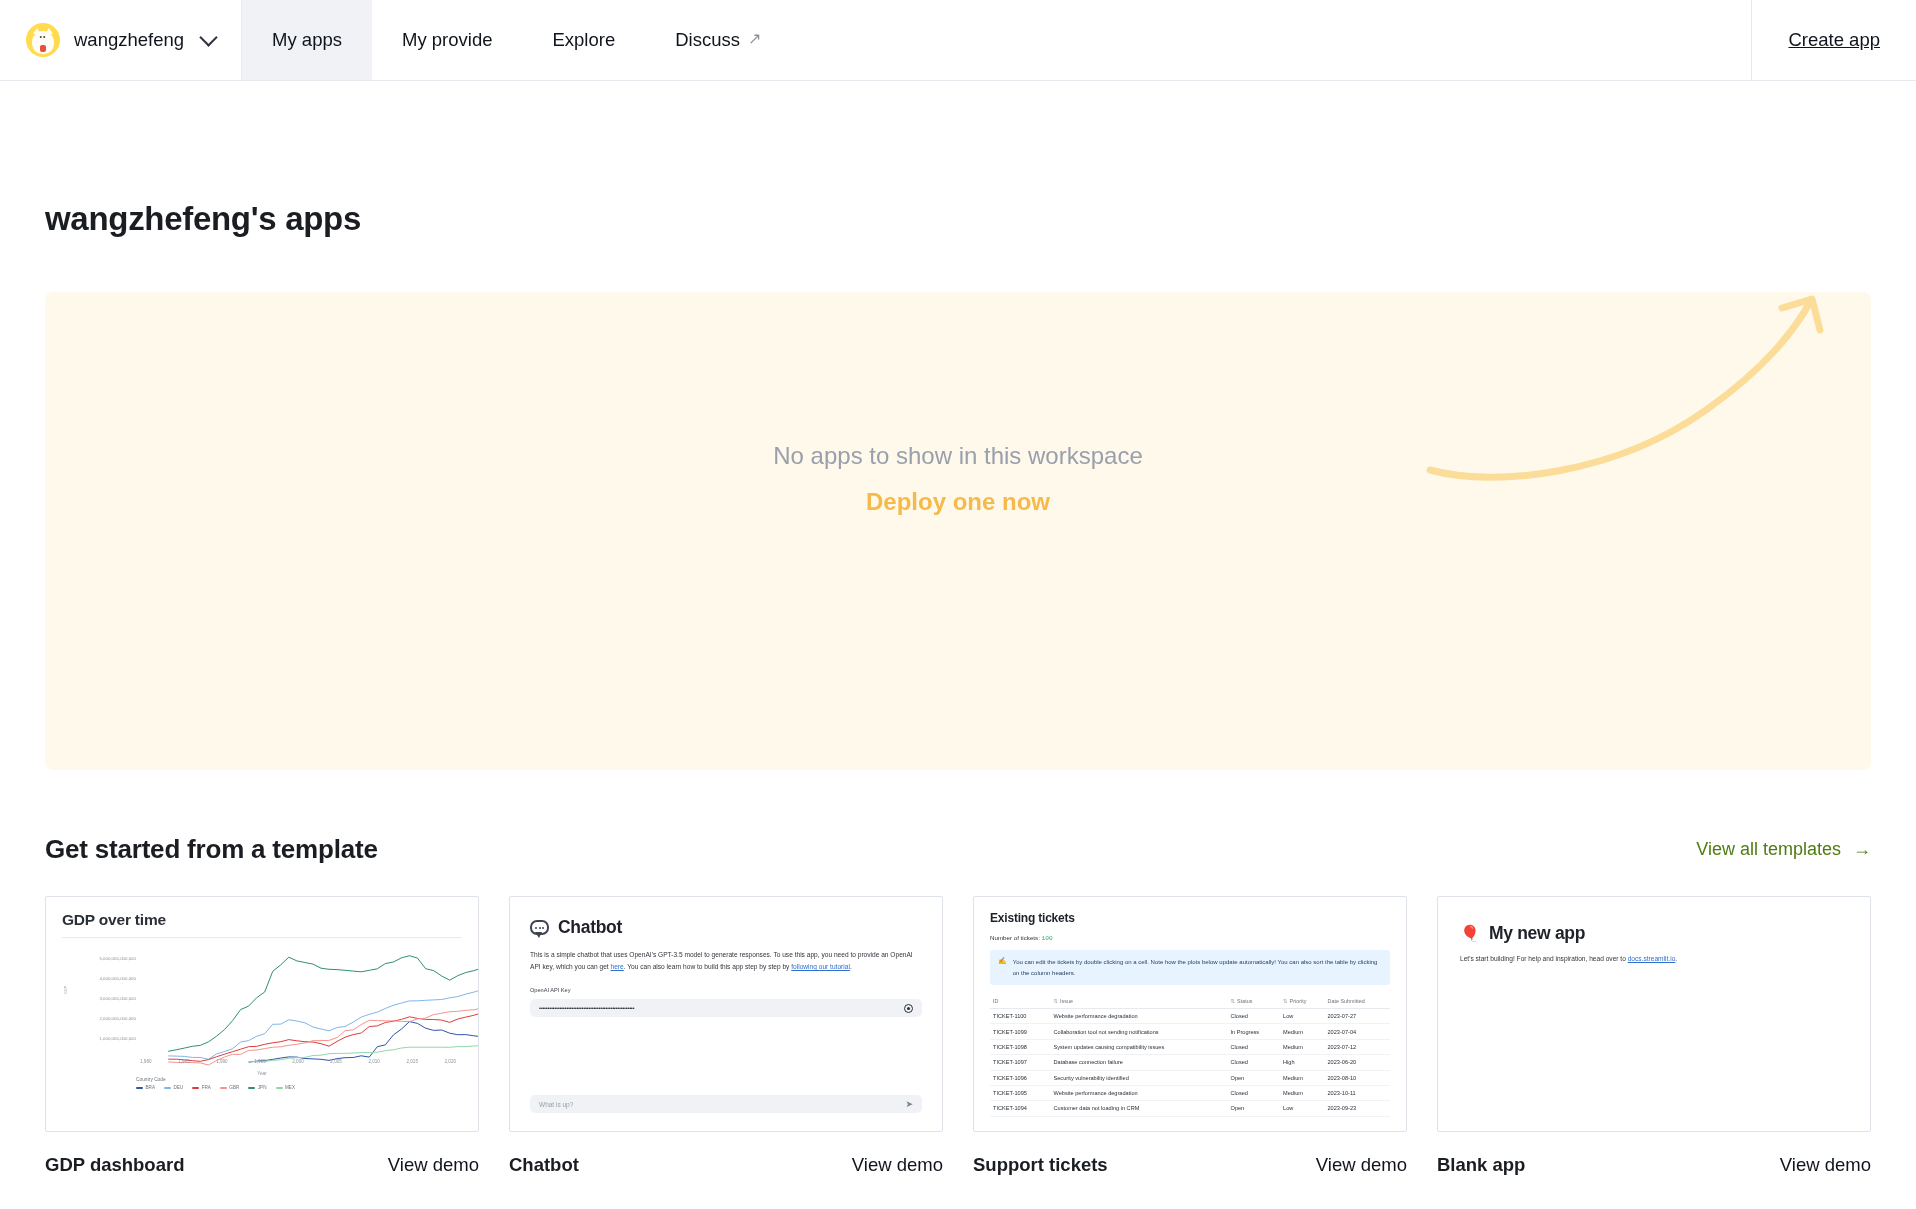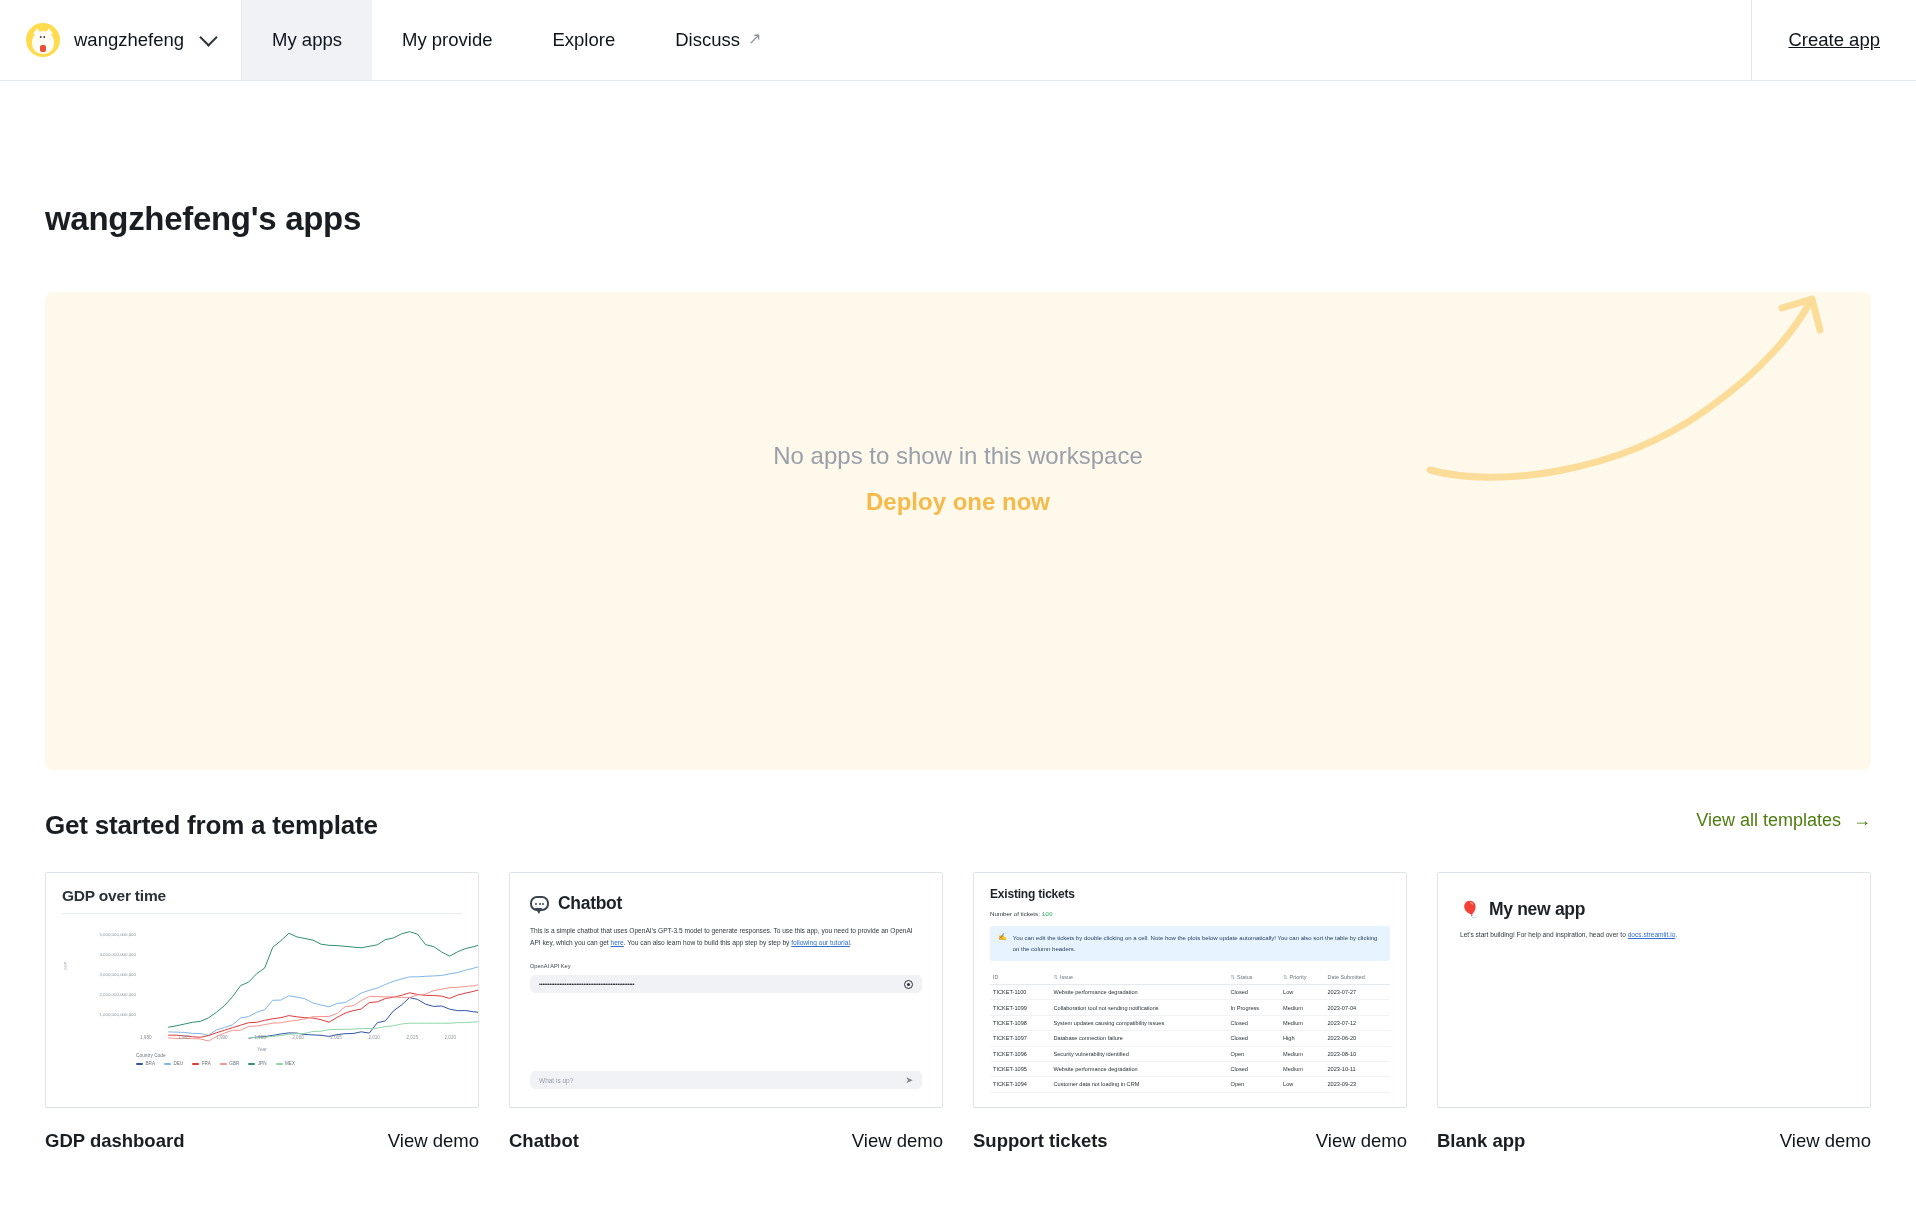--- a/index.html
+++ b/index.html
@@ -100,22 +100,22 @@
   }
   .empty-line1 { font-size: 24px; color: #9aa0ab; }
   .empty-line2 {
     font-size: 24px; font-weight: bold; color: #f5ba4a;
     margin-top: 18px; cursor: pointer; display: inline-block;
   }
   .arrow-svg { position: absolute; right: 25px; top: 0; }
 
   
   .tmpl-head {
-    display: flex; align-items: flex-start; justify-content: space-between;
-    margin-top: 40px;
+    display: flex; align-items: center; justify-content: space-between;
+    margin-top: 64px;
   }
   .tmpl-title { font-size: 26px; font-weight: bold; letter-spacing: -0.2px; }
   .view-all {
     font-size: 18px; color: #4d7c0f; cursor: pointer;
     display: flex; align-items: center; gap: 12px;
   }
   .view-all .ra { font-size: 18px; }
 
   .cards { display: flex; gap: 30px; margin-top: 31px; }
   .card { width: 442px; }

